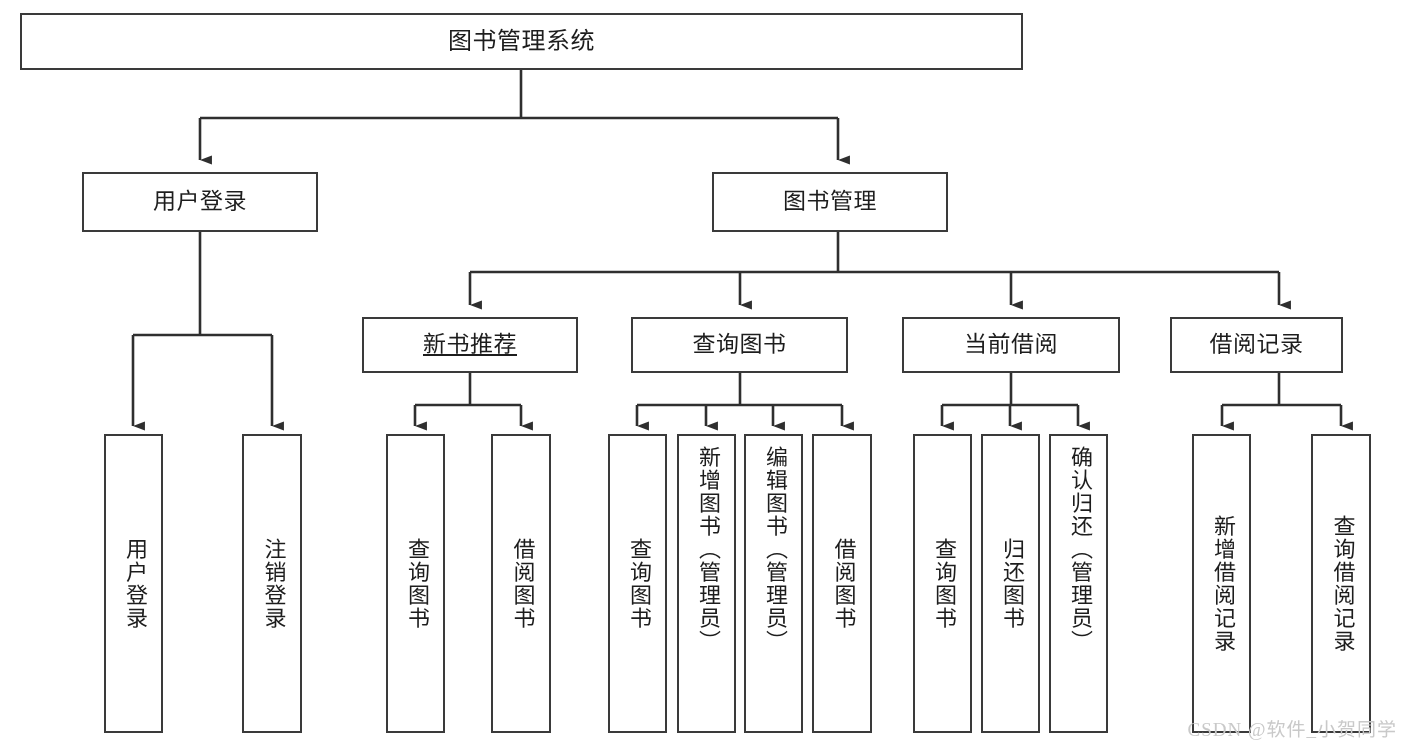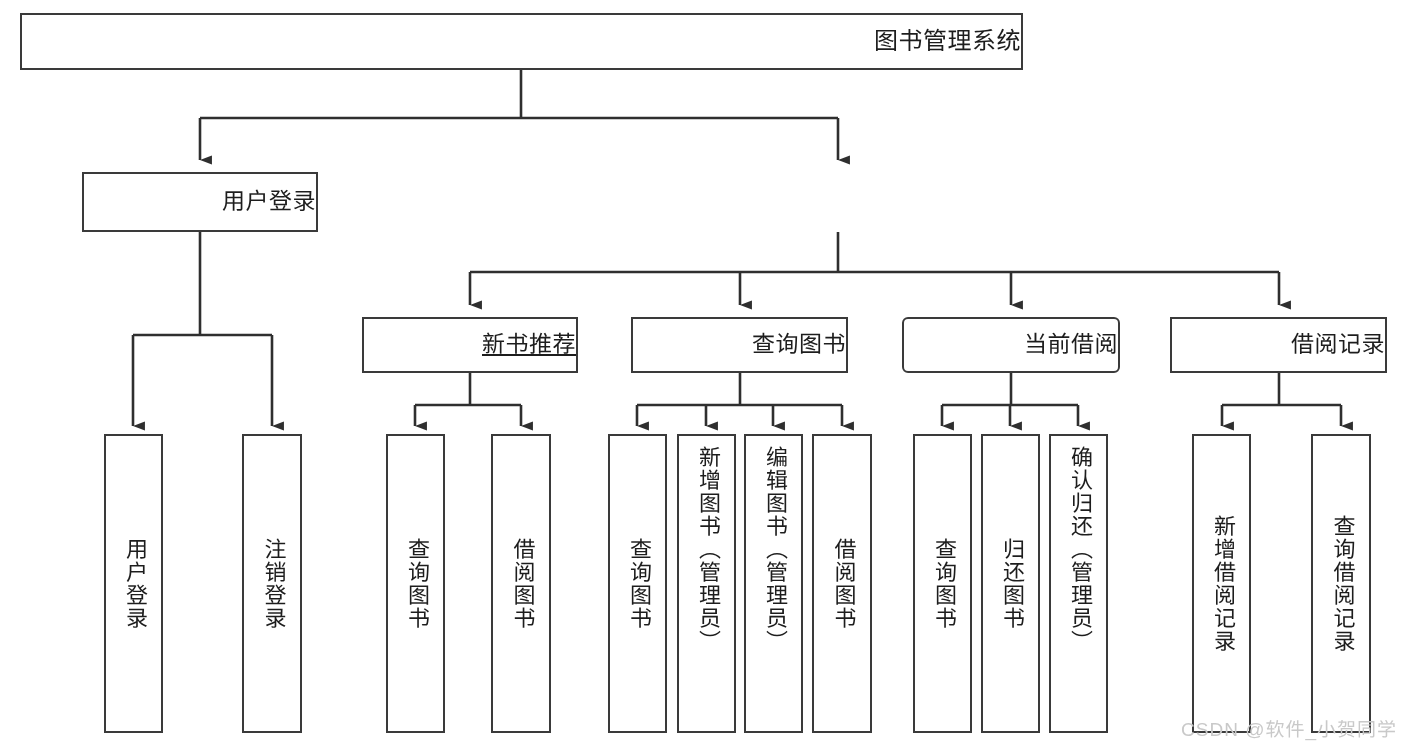--- a/index.html
+++ b/index.html
@@ -23,21 +23,21 @@
     pointer-events:none;
   }
   
   .node{
     position:absolute;
     box-sizing:border-box;
     background:#ffffff;
     border:2.5px solid #3a3a3a;
     display:flex;
     align-items:center;
-    justify-content:flex-end;
+    justify-content:center;
     color:#1d1d1d;
     z-index:2;
   }
   .node .label{
     display:block;
     text-align:center;
     line-height:1.18;
     letter-spacing:0.5px;
   }
   
@@ -69,21 +69,21 @@
   
   #watermark{
     position:absolute;
     right:8px;
     bottom:6px;
     font-size:19px;
     color:#c9c9c9;
     letter-spacing:1px;
     white-space:nowrap;
     z-index:5;
-    font-family:Liberation Sans, sans-serif;
+    font-family:Liberation Serif, serif;
   }
 </style>
 </head>
 <body>
 
 <div id="canvas">
 
   <svg id="wires" viewBox="0 0 1405 747" width="1405" height="747" xmlns="http://www.w3.org/2000/svg">
     <defs>
       <marker id="arrow" viewBox="0 0 12 14" refX="6" refY="13" markerWidth="11" markerHeight="13" orient="auto-start-reverse" markerUnits="userSpaceOnUse">
@@ -136,34 +136,37 @@
   </svg>
 
   <div class="node root horiz" style="left:20px;top:13px;width:1003px;height:57px;">
     <span class="label">图书管理系统</span>
   </div>
 
   <div class="node horiz" style="left:82px;top:172px;width:236px;height:60px;">
     <span class="label">用户登录</span>
   </div>
 
+  <div class="node horiz" style="left:712px;top:172px;width:236px;height:60px;">
+    <span class="label">图书管理</span>
+  </div>
 
   <div class="node horiz" style="left:362px;top:317px;width:216px;height:56px;text-decoration:underline;">
     <span class="label">新书推荐</span>
   </div>
 
   <div class="node horiz" style="left:631px;top:317px;width:217px;height:56px;">
     <span class="label">查询图书</span>
   </div>
 
-  <div class="node horiz" style="left:902px;top:317px;width:218px;height:56px;border-radius:6px;">
+  <div class="node horiz" style="left:902px;top:317px;width:218px;height:56px;">
     <span class="label">当前借阅</span>
   </div>
 
-  <div class="node horiz" style="left:1170px;top:317px;width:217px;height:56px;">
+  <div class="node horiz" style="left:1170px;top:317px;width:173px;height:56px;">
     <span class="label">借阅记录</span>
   </div>
 
   <div class="node vert center" style="left:104px;top:434px;width:59px;height:299px;">
     <span class="label">用户登录</span>
   </div>
 
   <div class="node vert center" style="left:242px;top:434px;width:60px;height:299px;">
     <span class="label">注销登录</span>
   </div>

